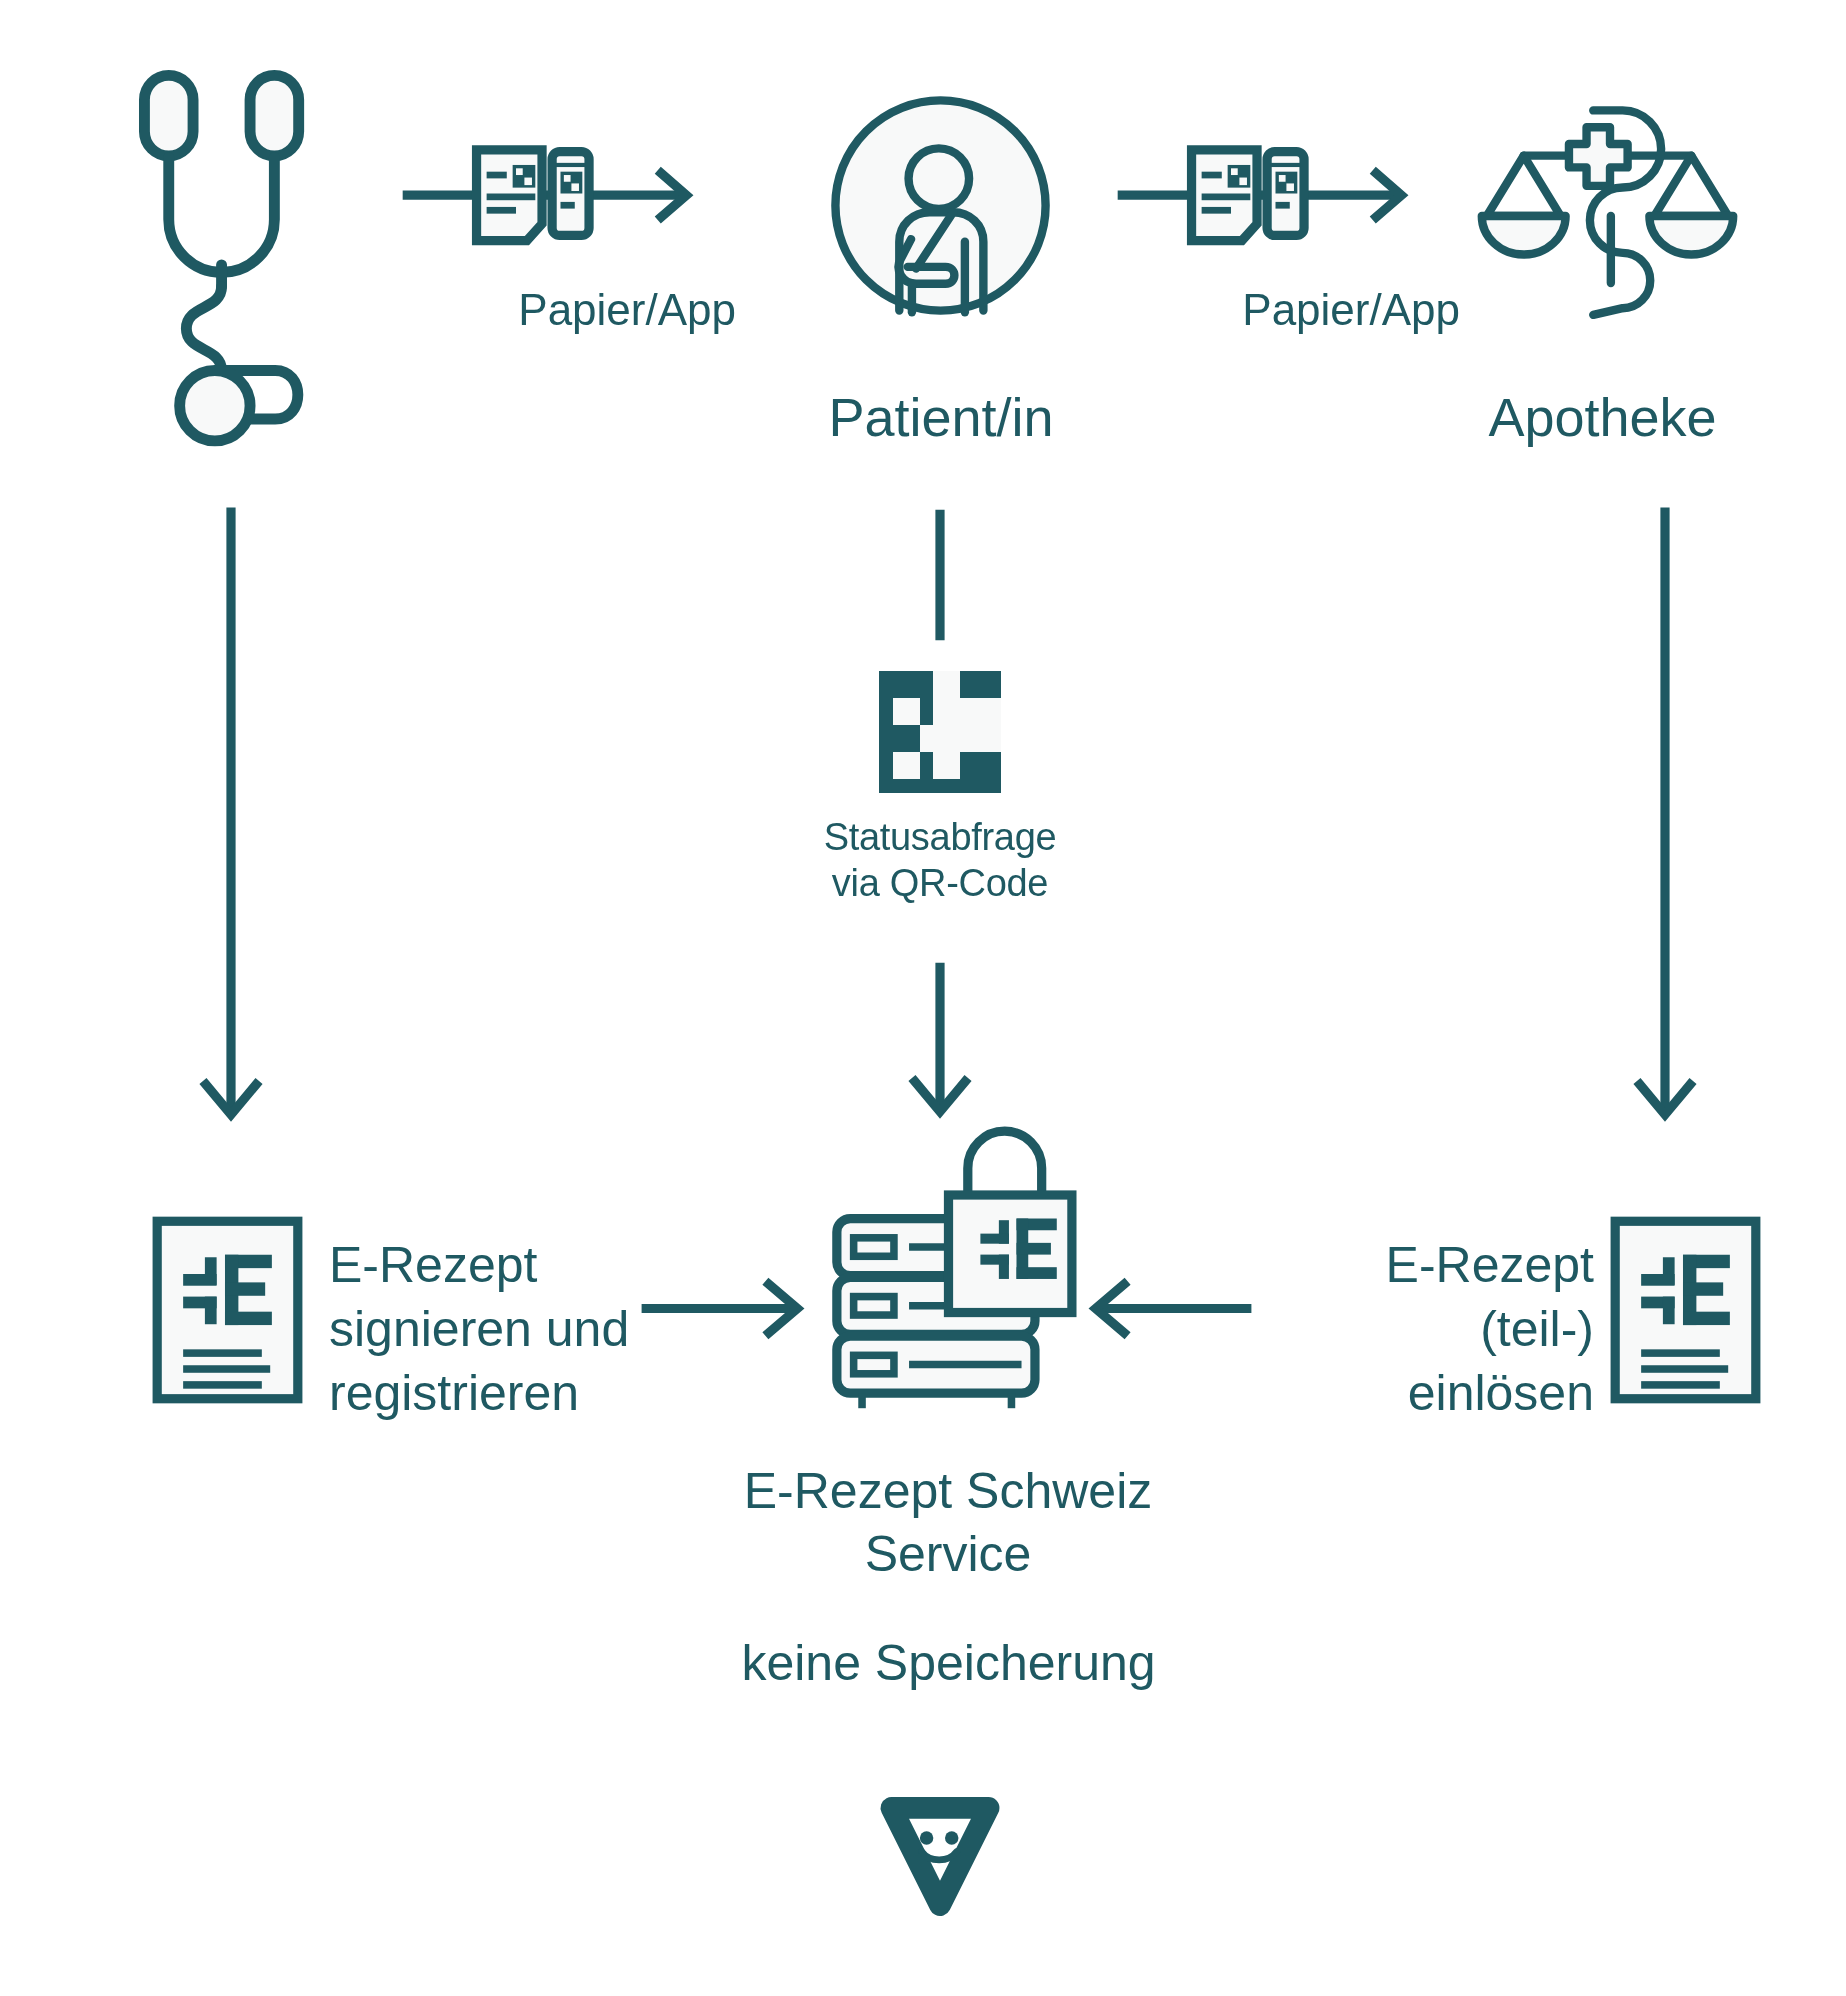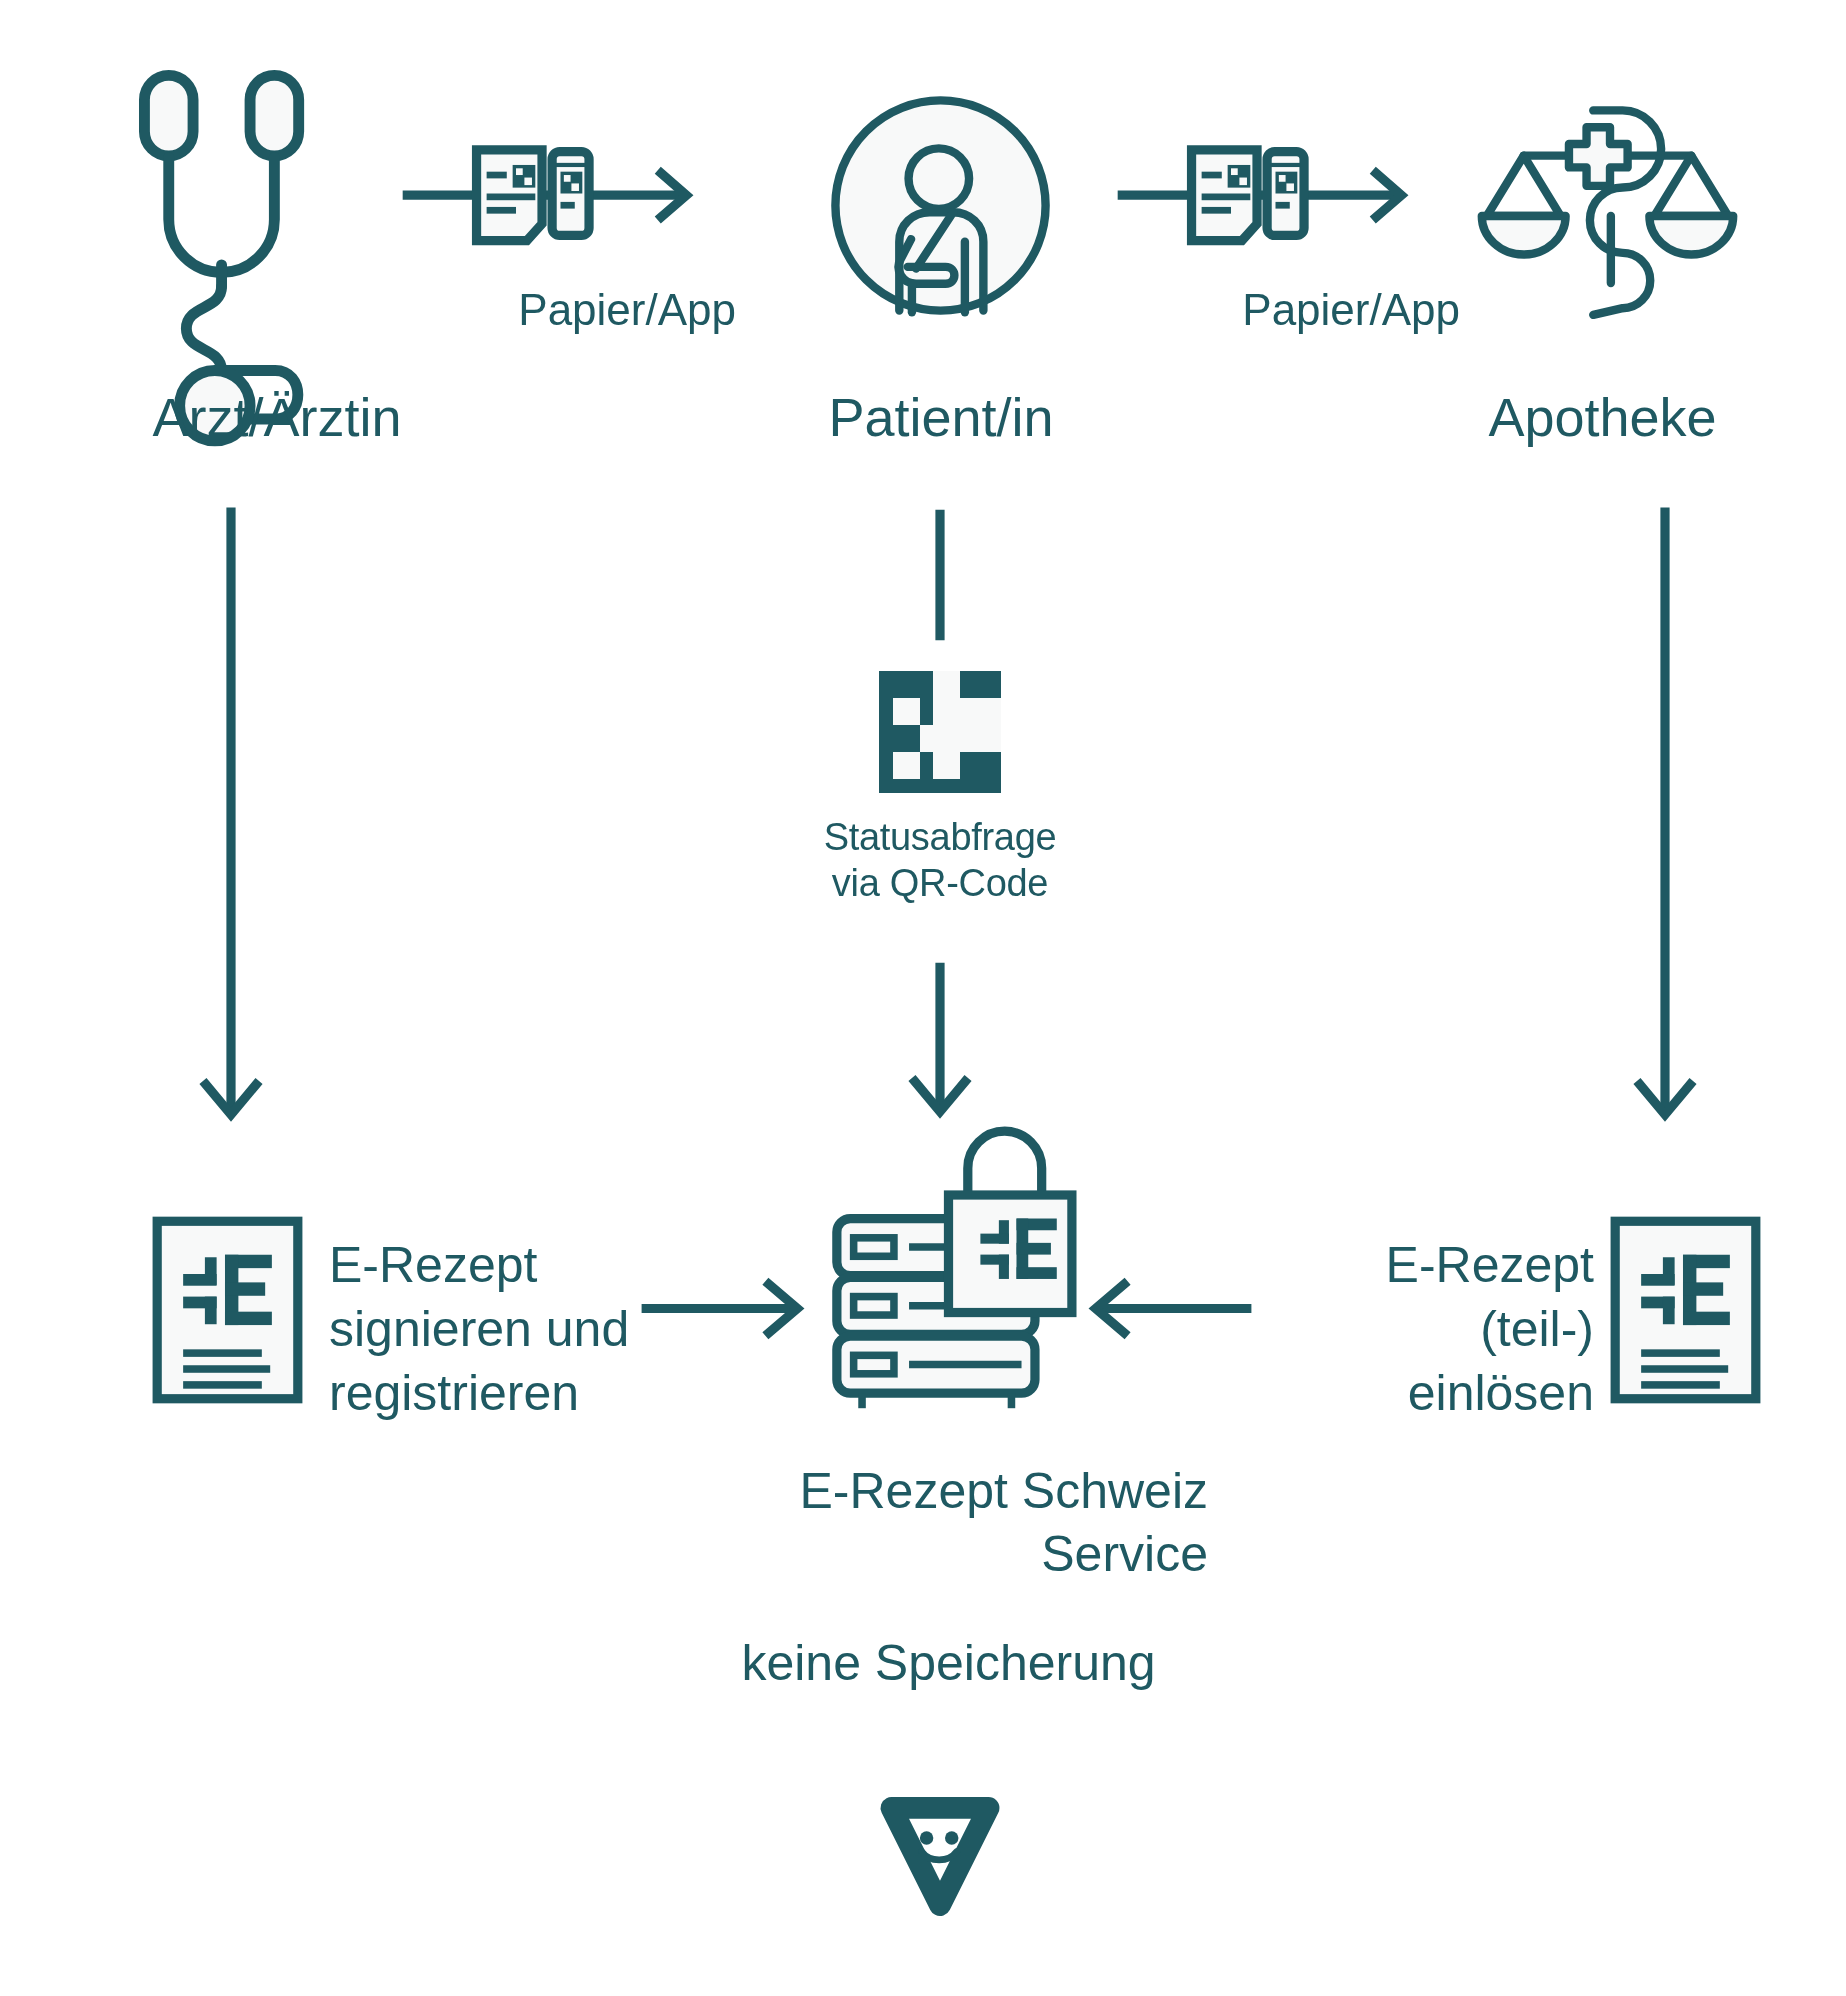--- a/index.html
+++ b/index.html
@@ -38,21 +38,21 @@
 
   .flow-label {
     font-size: 44px;
     text-align: right;
     white-space: nowrap;
   }
 
   .caption {
     font-size: 50px;
     line-height: 1.25;
-    text-align: right;
+    text-align: center;
   }
 
   .note {
     font-size: 50px;
     line-height: 1.25;
     text-align: center;
   }
 
   .side-text {
     font-size: 50px;
@@ -74,21 +74,20 @@
         <rect x="22" y="10" width="58" height="96" rx="29" fill="#f8f9f9"></rect>
         <rect x="148" y="10" width="58" height="96" rx="29" fill="#f8f9f9"></rect>
         <path d="M51 108 L51 182 A63 63 0 0 0 177 182 L177 108"></path>
         <path d="M114 236 L114 262"></path>
         <path d="M114 262 C114 290 72 284 72 312 C72 340 114 334 114 362"></path>
         <path d="M114 362 L178 362 C214 362 214 420 178 420 L140 420"></path>
         <circle cx="106" cy="404" r="42" fill="#f8f9f9"></circle>
       </g>
     </svg>
   </div>
-  <div class="abs actor-label" style="left:17px; top:386px; width:520px;">Arzt/Ärztin</div>
 
   <div class="abs" style="left:401px; top:143px; width:319px; height:101px;">
     <svg width="319" height="101" viewBox="0 0 380 120">
       <g stroke="#1f5962" fill="none">
 
         <path d="M2 62 L338 62" stroke-width="11"></path>
 
         <path d="M310 36 L340 62 L310 88" stroke-width="11" stroke-linecap="square"></path>
 
         <path d="M90 8 L168 8 L168 96 L150 116 L90 116 Z" fill="#f8f9f9" stroke-width="11"></path>

